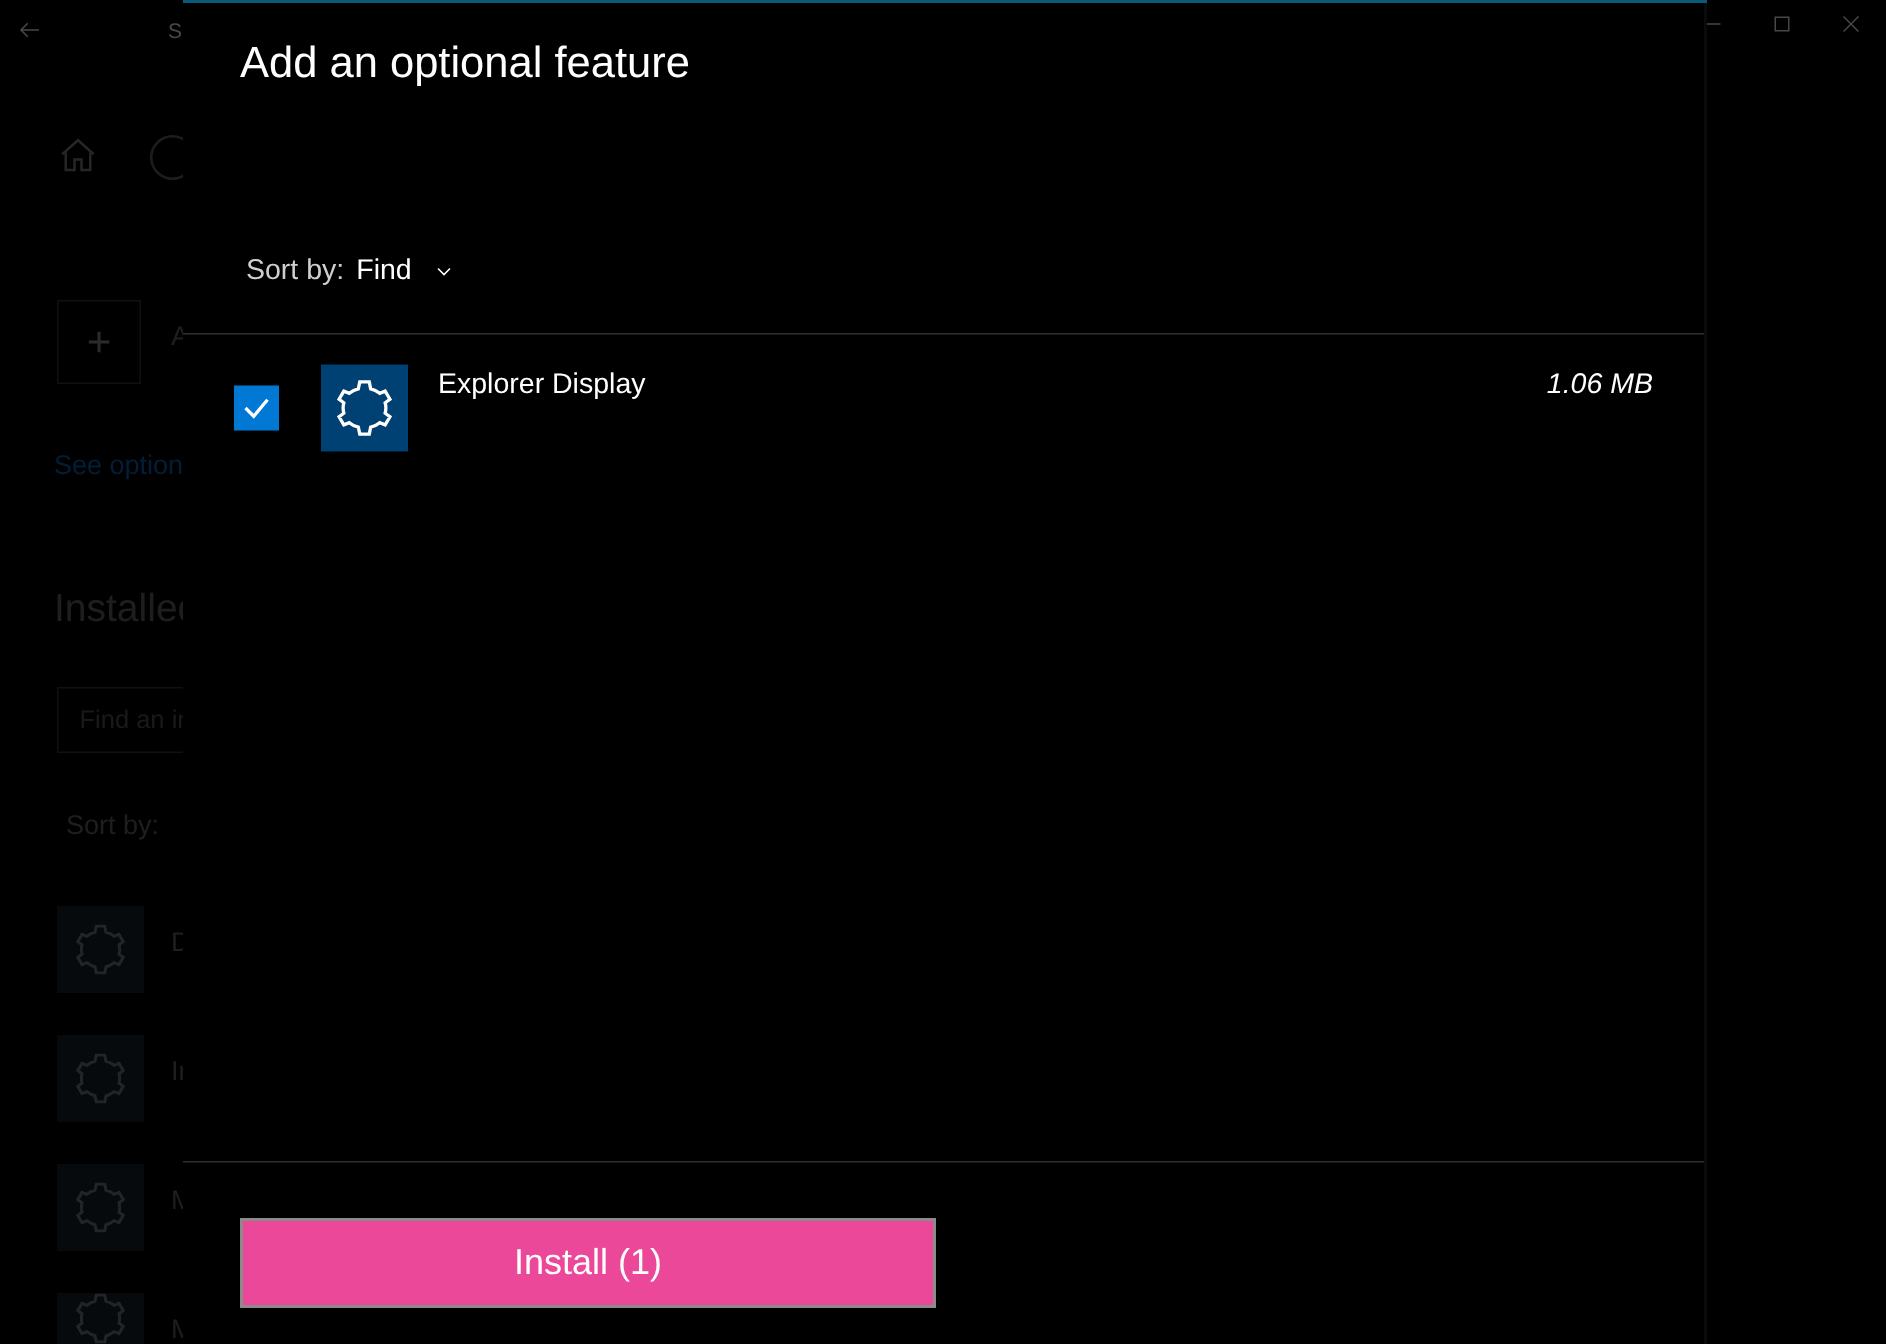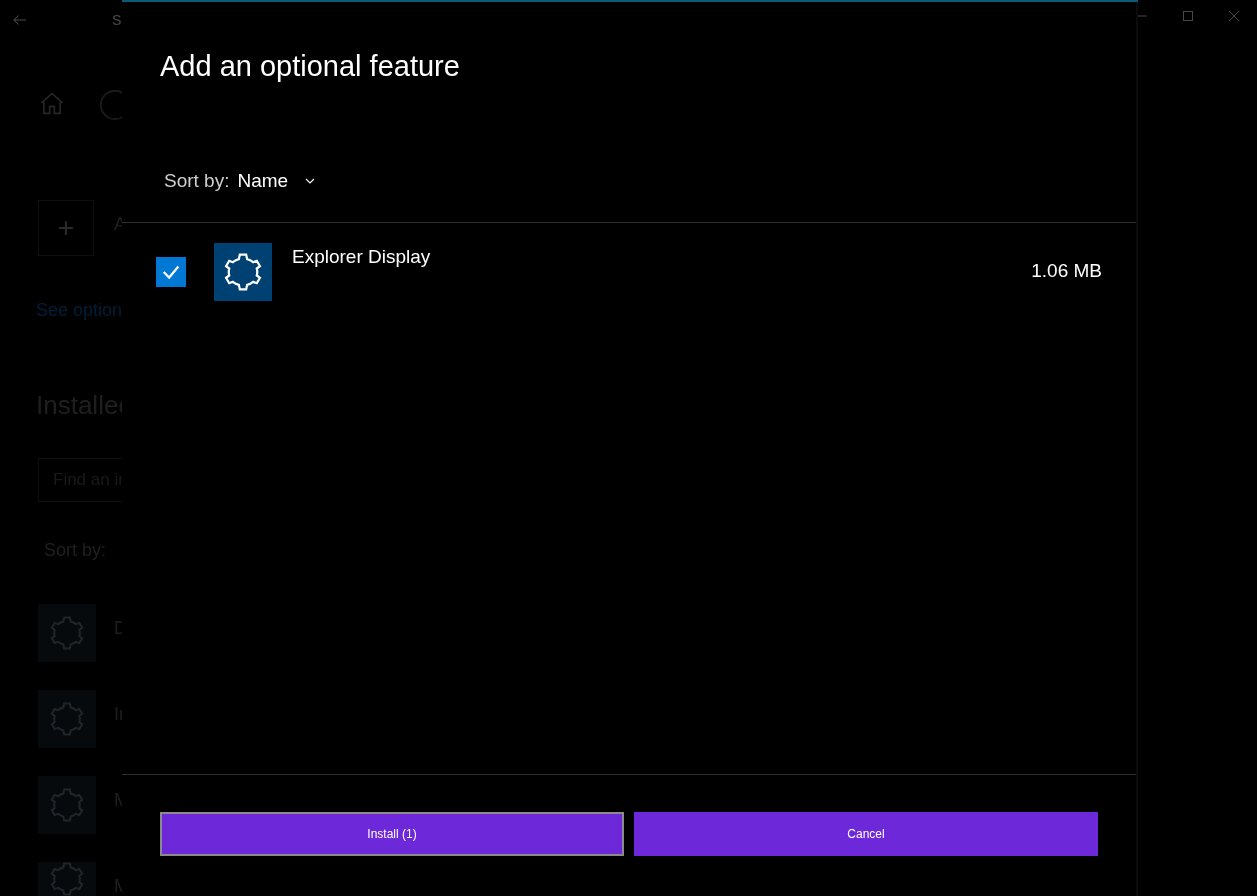--- a/index.html
+++ b/index.html
@@ -19,38 +19,38 @@
   .bg-find{position:absolute;left:38px;top:458px;width:320px;height:44px;border:1px solid #3a3a3a;color:#5a5a5a;display:flex;align-items:center;padding:0 14px;font-size:17px;}
   .bg-sort2{position:absolute;left:44px;top:540px;color:#6e6e6e;font-size:18px;}
   .bg-feat{position:absolute;left:38px;width:58px;height:58px;background:#16242f;display:flex;align-items:center;justify-content:center;}
   .bg-feat svg{opacity:.55;}
   .bg-feat-label{position:absolute;left:114px;color:#6e6e6e;font-size:18px;}
   
   .dim{position:absolute;left:0;top:0;width:1257px;height:896px;background:rgba(0,0,0,0.72);}
   
   .dialog{position:absolute;left:122px;top:0;width:1016px;height:896px;background:#000;border-top:2px solid #0a5a7a;}
   .dialog-right-edge{position:absolute;left:1136px;top:2px;width:2px;height:894px;background:#0b0b0b;}
-  .dlg-title{position:absolute;left:38px;top:48px;font-size:29px;font-weight:400;color:#fff;}
+  .dlg-title{position:absolute;left:38px;top:24px;font-size:29px;font-weight:400;color:#fff;}
   .dlg-search{position:absolute;left:38px;top:88px;width:940px;height:46px;border:2px solid #8b8b8b;background:#000;display:flex;align-items:center;}
   .dlg-search input{flex:1;height:100%;background:transparent;border:none;outline:none;color:#fff;font-size:18px;padding:0 16px;font-family:inherit;}
   .dlg-search-icon{width:44px;height:44px;display:flex;align-items:center;justify-content:center;color:#d0d0d0;}
   .dlg-sort{position:absolute;left:42px;top:168px;font-size:19px;color:#fff;display:flex;align-items:center;gap:8px;}
   .dlg-sort .lbl{color:#cfcfcf;}
   .dlg-sort .val{color:#fff;}
   .dlg-sort .chev{margin-left:6px;}
   .dlg-divider{position:absolute;left:0;top:220px;width:1016px;height:1px;background:#2f2f2f;}
   .dlg-row{position:absolute;left:34px;top:238px;right:36px;height:64px;display:flex;align-items:center;}
   .dlg-check{width:30px;height:30px;background:#0078d4;display:flex;align-items:center;justify-content:center;}
   .dlg-check svg{display:block;}
   .dlg-icon{width:58px;height:58px;background:#004173;margin-left:28px;display:flex;align-items:center;justify-content:center;}
   .dlg-feat-name{margin-left:20px;font-size:19px;color:#fff;align-self:flex-start;margin-top:6px;}
-  .dlg-feat-size{margin-left:auto;font-size:19px;color:#fff;align-self:flex-start;margin-top:20px;}
+  .dlg-feat-size{margin-left:auto;font-size:19px;color:#fff;align-self:flex-start;margin-top:6px;font-style:italic;}
   .dlg-bottom-div{position:absolute;left:0;top:772px;width:1016px;height:1px;background:#2f2f2f;}
   .dlg-buttons{position:absolute;left:38px;top:810px;display:flex;gap:10px;}
-  .dlg-btn{width:464px;height:44px;background:#6d28d9;color:#fff;font-size:12px;display:flex;align-items:center;justify-content:center;cursor:pointer;border:none;font-family:inherit;}
+  .dlg-btn{width:464px;height:60px;background:#ec4899;color:#fff;font-size:24px;display:flex;align-items:center;justify-content:center;cursor:pointer;border:none;font-family:inherit;}
   .dlg-btn.primary{border:2px solid #8b8b8b;}
   svg{display:block;}
 </style>
 </head>
 <body>
 
 <div class="bg-window">
   <div class="bg-topbar">
     <div class="bg-back">
       <svg width="18" height="18" viewBox="0 0 24 24" fill="none" stroke="#fff" stroke-width="1.4">
@@ -133,21 +133,21 @@
 </div>
 
 <div class="dim"></div>
 
 <div class="dialog">
   <div class="dlg-title">Add an optional feature</div>
 
 
   <div class="dlg-sort">
     <span class="lbl">Sort by:</span>
-    <span class="val">Name</span>
+    <span class="val">Find</span>
     <span class="chev">
       <svg width="16" height="16" viewBox="0 0 24 24" fill="none" stroke="#fff" stroke-width="1.6">
           <polyline points="6 9 12 15 18 9"></polyline>
         </svg>
     </span>
   </div>
 
   <div class="dlg-divider"></div>
 
   <div class="dlg-row">
@@ -162,16 +162,15 @@
         </svg>
     </div>
     <div class="dlg-feat-name">Explorer Display</div>
     <div class="dlg-feat-size">1.06 MB</div>
   </div>
 
   <div class="dlg-bottom-div"></div>
 
   <div class="dlg-buttons">
     <button class="dlg-btn primary">Install (1)</button>
-    <button class="dlg-btn">Cancel</button>
   </div>
 </div>
 <div class="dialog-right-edge"></div>
 
 </body></html>

